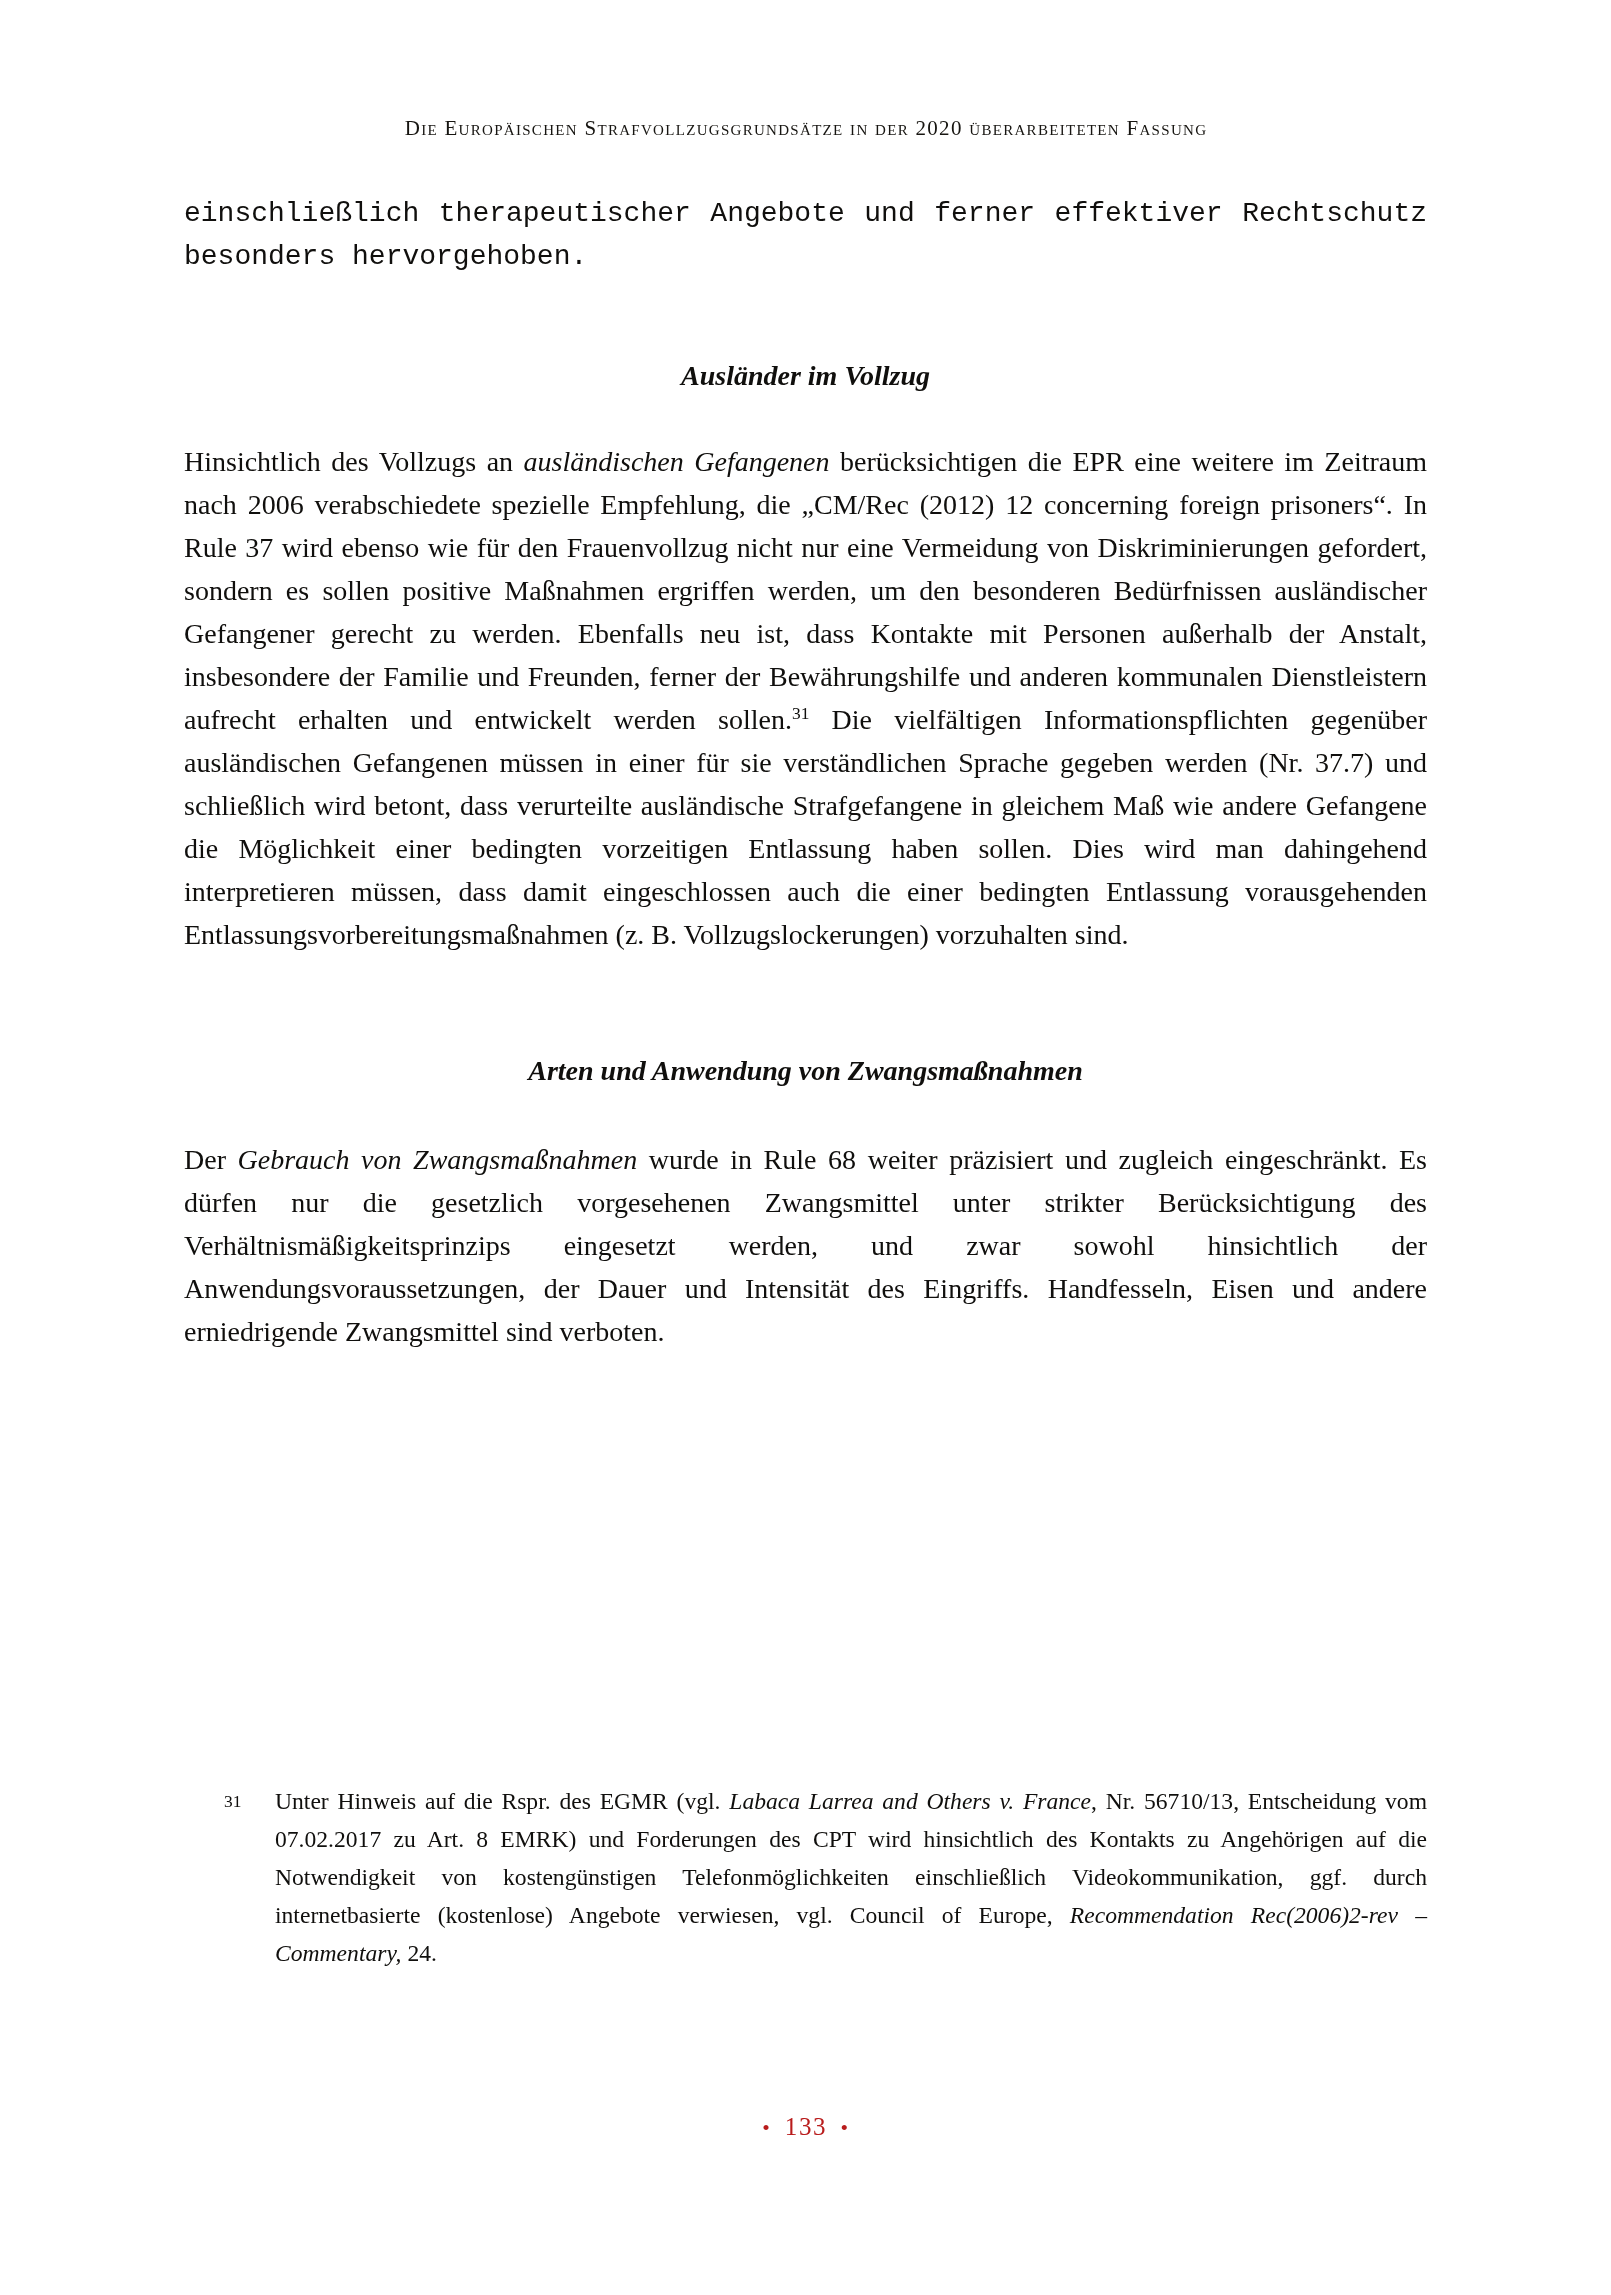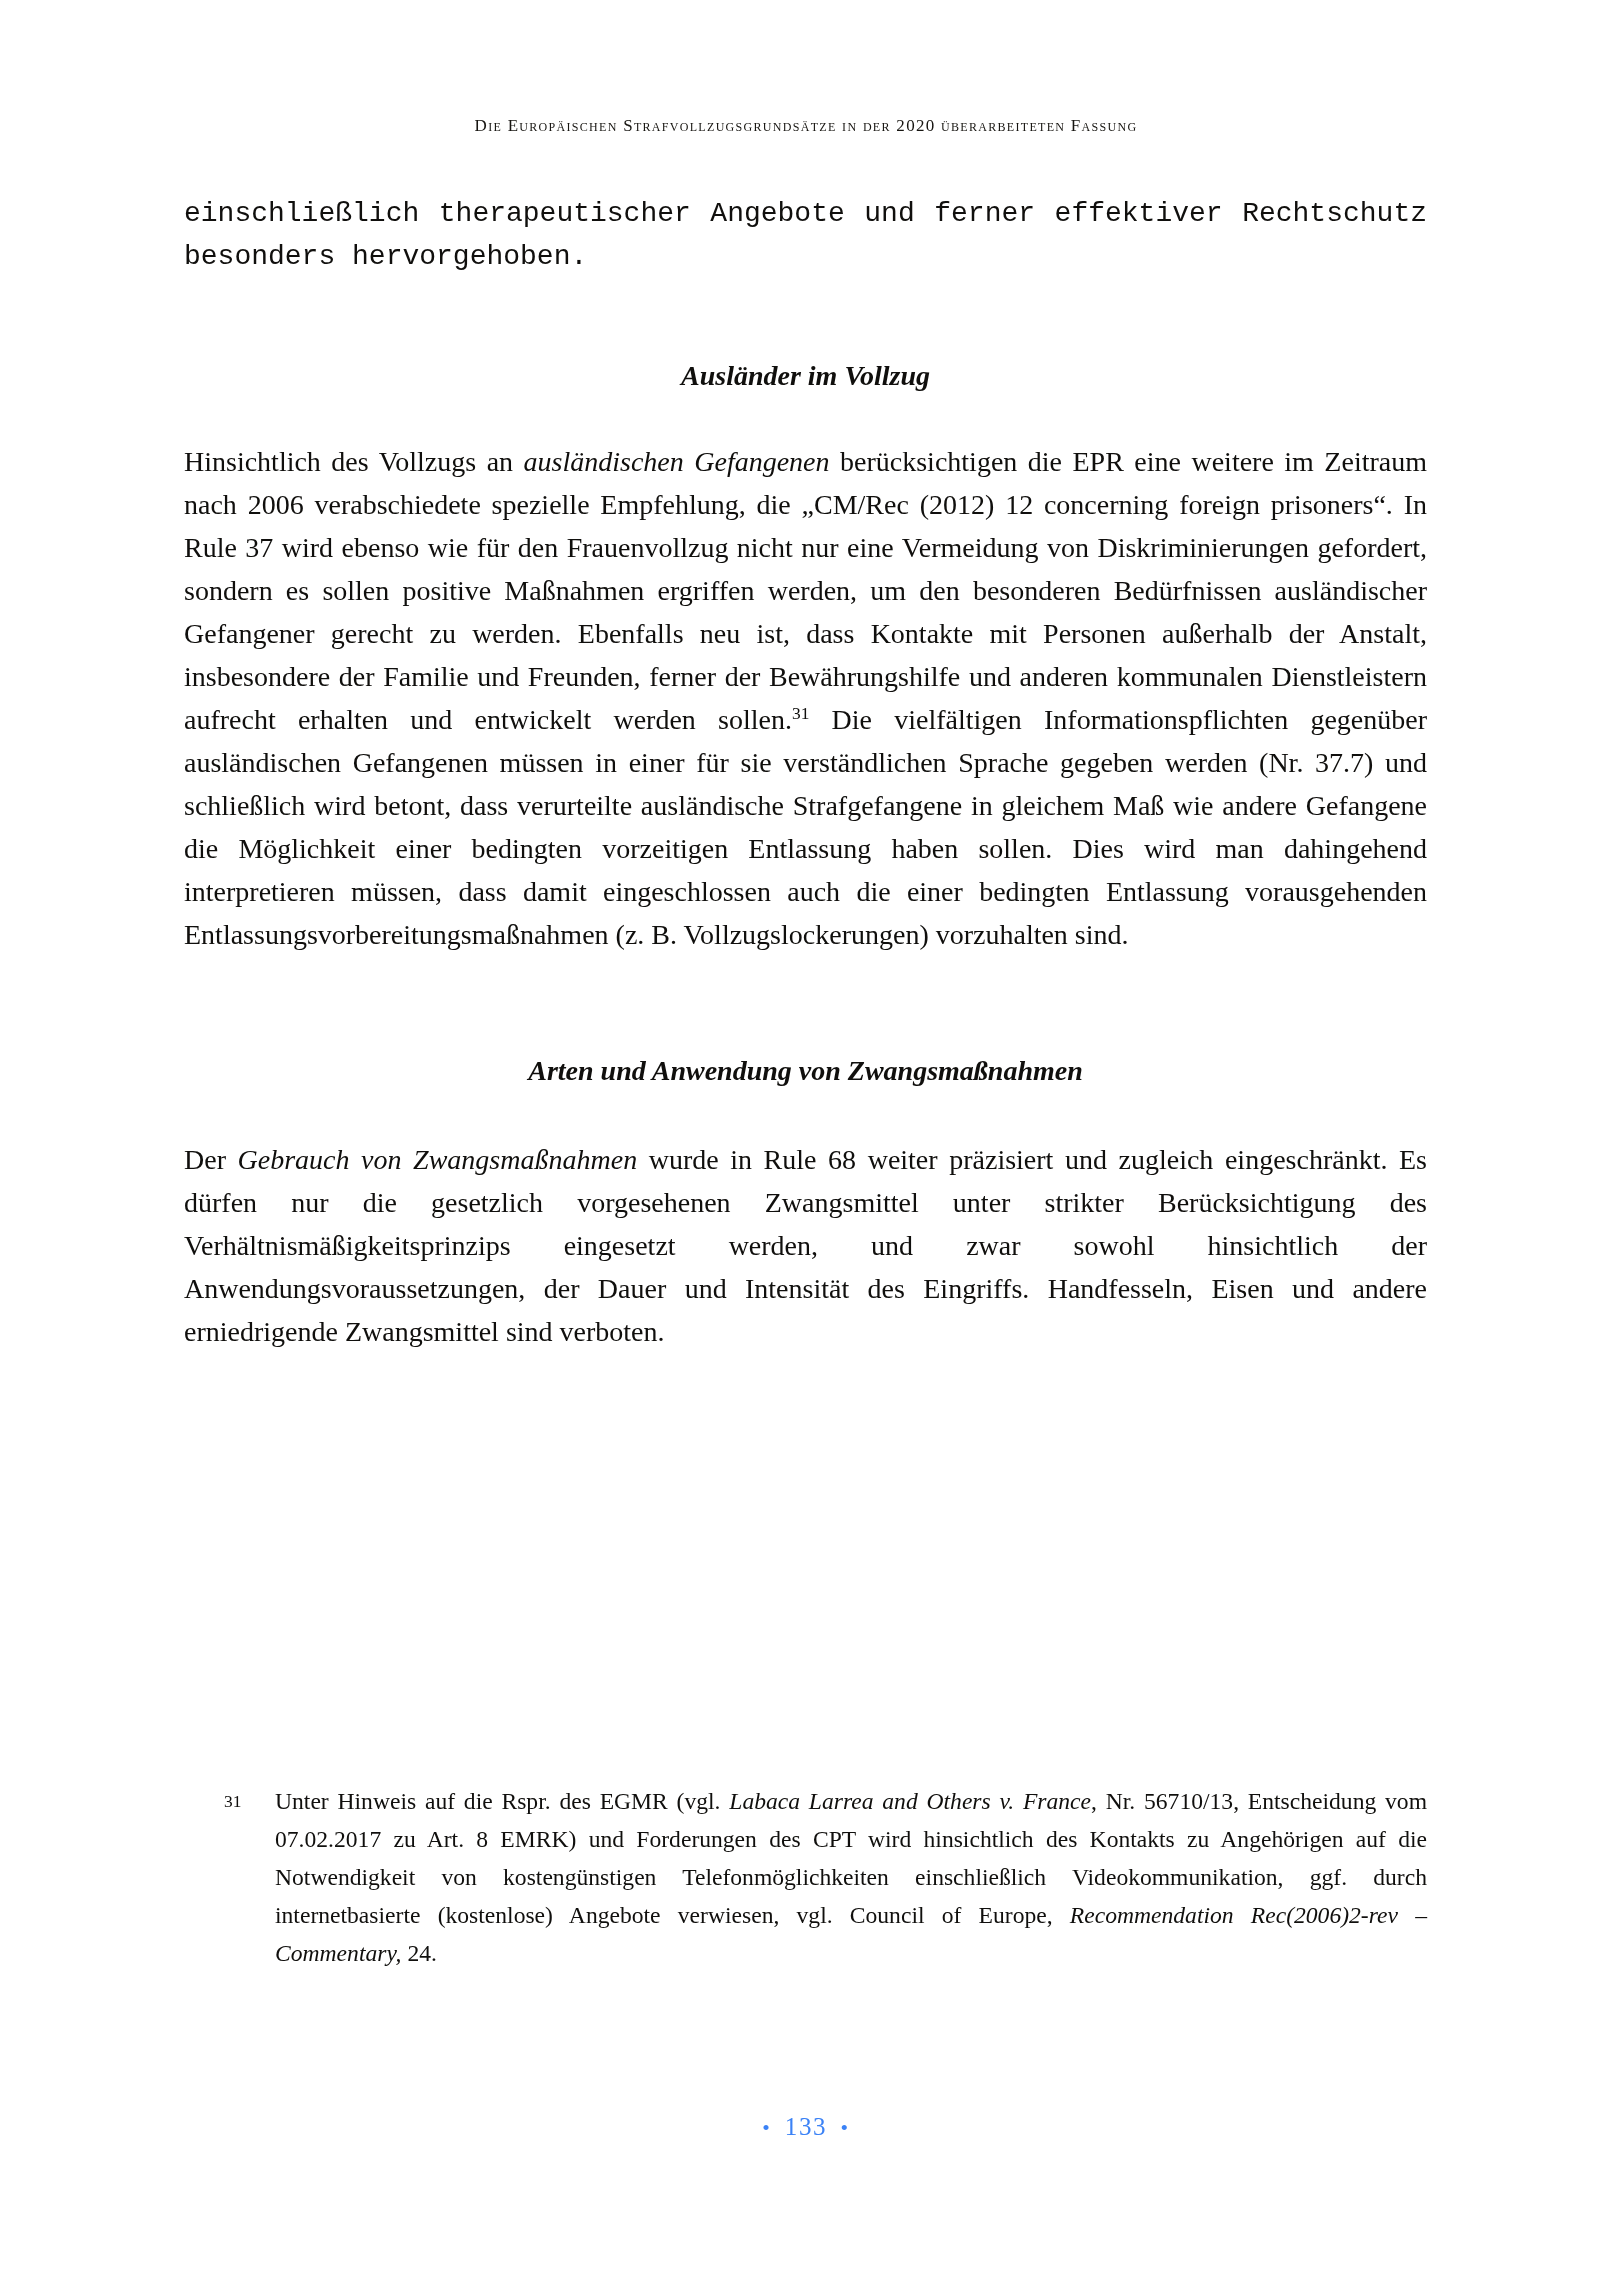--- a/index.html
+++ b/index.html
@@ -24,21 +24,21 @@
     box-sizing: border-box;
     padding: 0;
   }
   .running-head {
     position: absolute;
     left: 0;
     right: 0;
     top: 116px;
     text-align: center;
     font-variant: small-caps;
-    font-size: 17px;
+    font-size: 21px;
     letter-spacing: 1.3px;
     color: #171511;
     font-family: "Liberation Serif", "DejaVu Serif", serif;
   }
   .content {
     position: absolute;
     left: 184px;
     top: 192px;
     width: 1243px;
   }
@@ -100,21 +100,21 @@
     line-height: 38px;
   }
   .folio {
     position: absolute;
     left: 0;
     right: 0;
     top: 2113px;
     text-align: center;
     font-size: 25px;
     letter-spacing: 1.7px;
-    color: #3b82f6;
+    color: #b91c1c;
   }
   .folio .dot { padding: 0 13.2px; font-size: 21.5px; }
 </style>
 </head>
 <body>
 
 <div class="page">
 
   <div class="running-head">Die Europäischen Strafvollzugsgrundsätze in der 2020 überarbeiteten Fassung</div>
 

